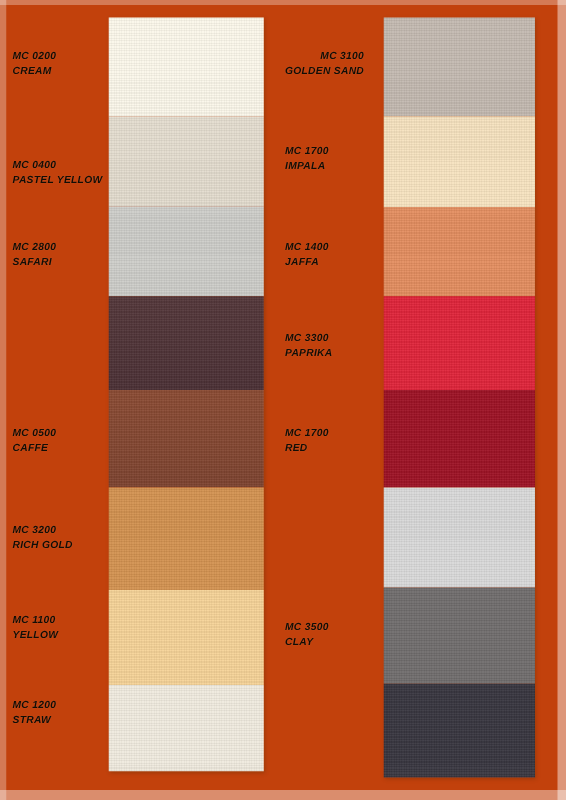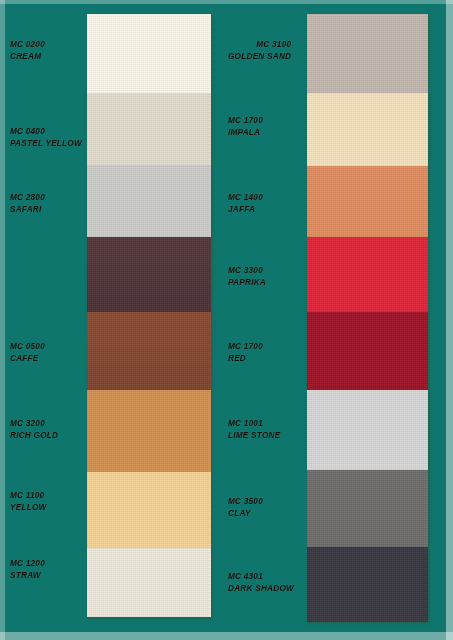--- a/index.html
+++ b/index.html
@@ -59,21 +59,21 @@
     letter-spacing: 0.25px;
     white-space: nowrap;
     text-shadow: 0 0 1px rgba(255,255,255,0.15);
   }
   .label .code { display: block; }
   .label .name { display: block; }
 </style>
 </head>
 <body>
 
-<div id="page" style="width: 453px; height: 640px; background: #0f766e;">
+<div id="page" style="width: 453px; height: 640px; background: #c2410c;">
 
   <div id="page-edge-top"></div>
   <div id="page-edge-left"></div>
   <div id="page-edge-right"></div>
   <div id="page-edge-bottom"></div>
 
   <div id="left-column">
       <div class="swatch-strip" style="left: 87px; top: 14px; width: 124px; height: 603px;">
         <div class="swatch" style="top: 0px; height: 79px; background: rgb(251, 247, 234);"></div>
         <div class="swatch" style="top: 79px; height: 72px; background: rgb(227, 220, 206);"></div>
@@ -139,25 +139,17 @@
       <span class="name">JAFFA</span>
     </div>
     <div class="label" style="left: 228px; top: 265px;">
       <span class="code">MC 3300</span>
       <span class="name">PAPRIKA</span>
     </div>
     <div class="label" style="left: 228px; top: 341px;">
       <span class="code">MC 1700</span>
       <span class="name">RED</span>
     </div>
-    <div class="label" style="left: 228px; top: 418px;">
-      <span class="code">MC 1001</span>
-      <span class="name">LIME STONE</span>
-    </div>
     <div class="label" style="left: 228px; top: 496px;">
       <span class="code">MC 3500</span>
       <span class="name">CLAY</span>
     </div>
-    <div class="label" style="left: 228px; top: 571px;">
-      <span class="code">MC 4301</span>
-      <span class="name">DARK SHADOW</span>
-    </div>
   </div>
 
 </body></html>

